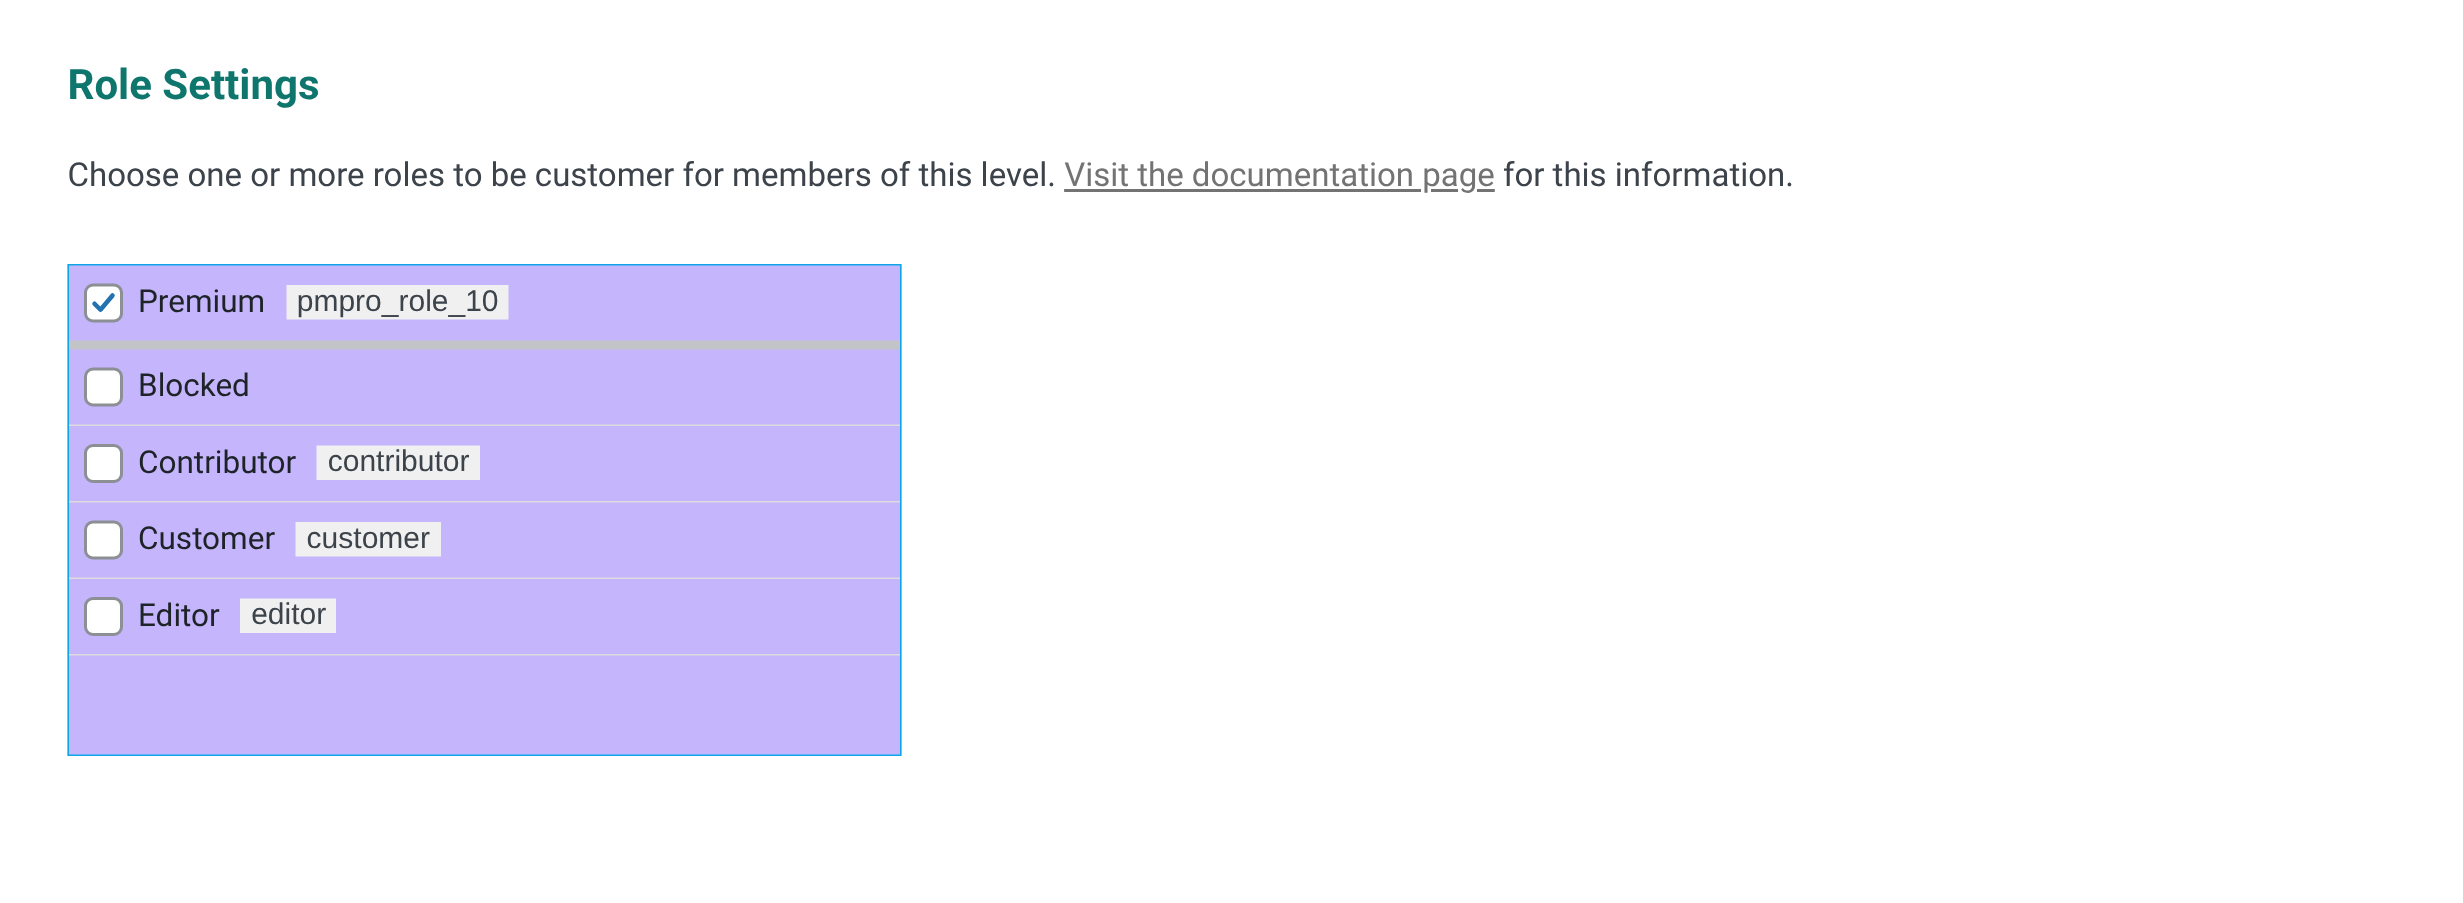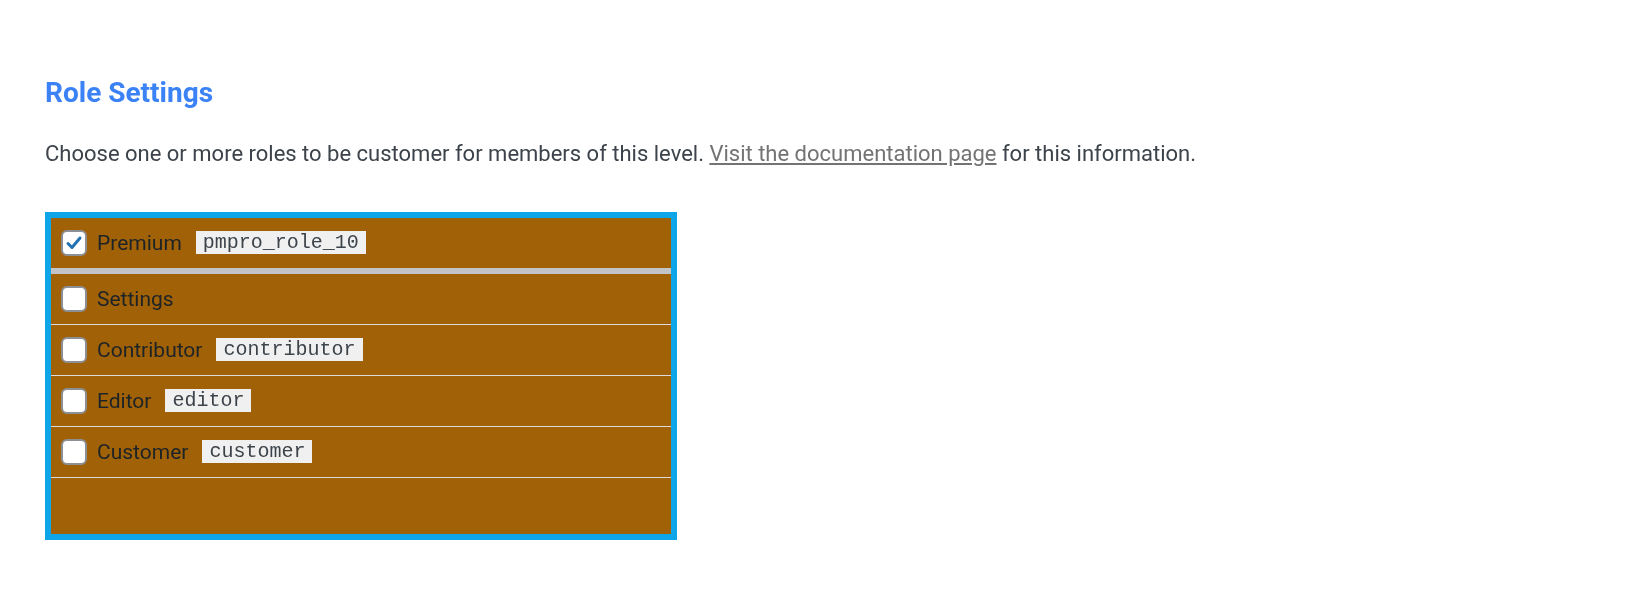--- a/index.html
+++ b/index.html
@@ -10,23 +10,22 @@
     body {
       font-family: -apple-system, BlinkMacSystemFont, "Segoe UI", Roboto, Helvetica, Arial, sans-serif;
       background: #fff;
       padding: 40px 45px;
       color: #1d2327;
       width: 1642px;
     }
     h2.section-title {
       font-size: 28px;
       font-weight: 700;
-      color: #3b82f6;
+      color: #0f766e;
       margin-bottom: 30px;
-      margin-top: 36px;
     }
     p.description {
       font-size: 22px;
       color: #3c434a;
       margin-bottom: 42px;
       line-height: 1.4;
     }
     p.description a {
       color: #737373;
       text-decoration: underline;
@@ -37,25 +36,25 @@
     }
     .form-label {
       width: 420px;
       flex-shrink: 0;
       font-size: 22px;
       font-weight: 700;
       color: #1d2327;
       padding-top: 18px;
     }
     .roles-box {
-      width: 632px;
+      width: 556px;
       height: 328px;
       overflow-y: scroll;
-      border: 6px solid #0ea5e9;
-      background: #a16207;
+      border: 1px solid #0ea5e9;
+      background: #c4b5fd;
     }
     .roles-box::-webkit-scrollbar {
       width: 18px;
     }
     .roles-box::-webkit-scrollbar-track {
       background: #f0f0f1;
     }
     .roles-box::-webkit-scrollbar-thumb {
       background: #c3c4c7;
       border: 3px solid #f0f0f1;
@@ -90,21 +89,21 @@
       height: 20px;
       display: none;
     }
     .checkbox.checked svg {
       display: block;
     }
     .role-label {
       display: inline;
     }
     .role-slug {
-      font-family: Liberation Mono, monospace;
+      font-family: Liberation Sans, sans-serif;
       background: #f0f0f1;
       padding: 0 7px;
       color: #3c434a;
       font-size: 20px;
       margin-left: 4px;
     }
   </style>
 </head>
 <body>
 
@@ -120,31 +119,31 @@
         <div class="checkbox checked">
           <svg viewBox="0 0 20 20">
             <path fill="none" stroke="#2271b1" stroke-width="3" stroke-linecap="round" stroke-linejoin="round" d="M4 10.5 L8 14.5 L16 5"></path>
           </svg>
         </div>
         <span class="role-label">Premium</span>
         <span class="role-slug">pmpro_role_10</span>
       </div>
       <div class="role-row">
         <div class="checkbox"></div>
-        <span class="role-label">Settings</span>
+        <span class="role-label">Blocked</span>
       </div>
       <div class="role-row">
         <div class="checkbox"></div>
         <span class="role-label">Contributor</span>
         <span class="role-slug">contributor</span>
       </div>
       <div class="role-row">
         <div class="checkbox"></div>
-        <span class="role-label">Editor</span>
-        <span class="role-slug">editor</span>
+        <span class="role-label">Customer</span>
+        <span class="role-slug">customer</span>
       </div>
       <div class="role-row">
         <div class="checkbox"></div>
-        <span class="role-label">Customer</span>
-        <span class="role-slug">customer</span>
+        <span class="role-label">Editor</span>
+        <span class="role-slug">editor</span>
       </div>
     </div>
 </div>
 
 </body></html>

